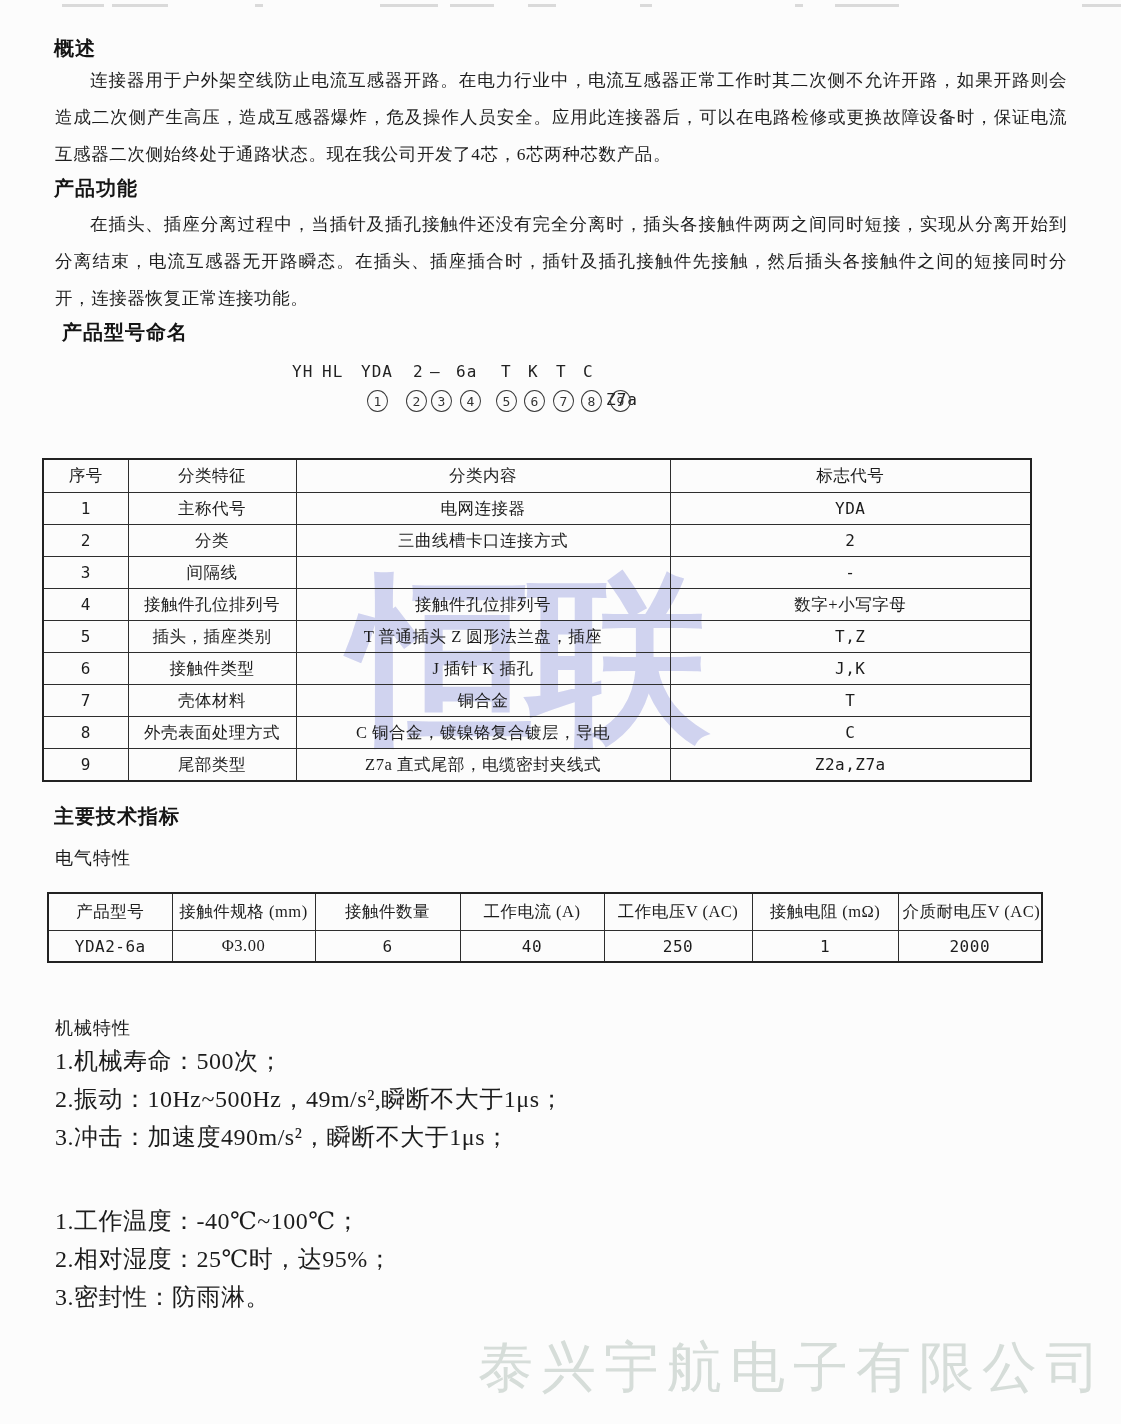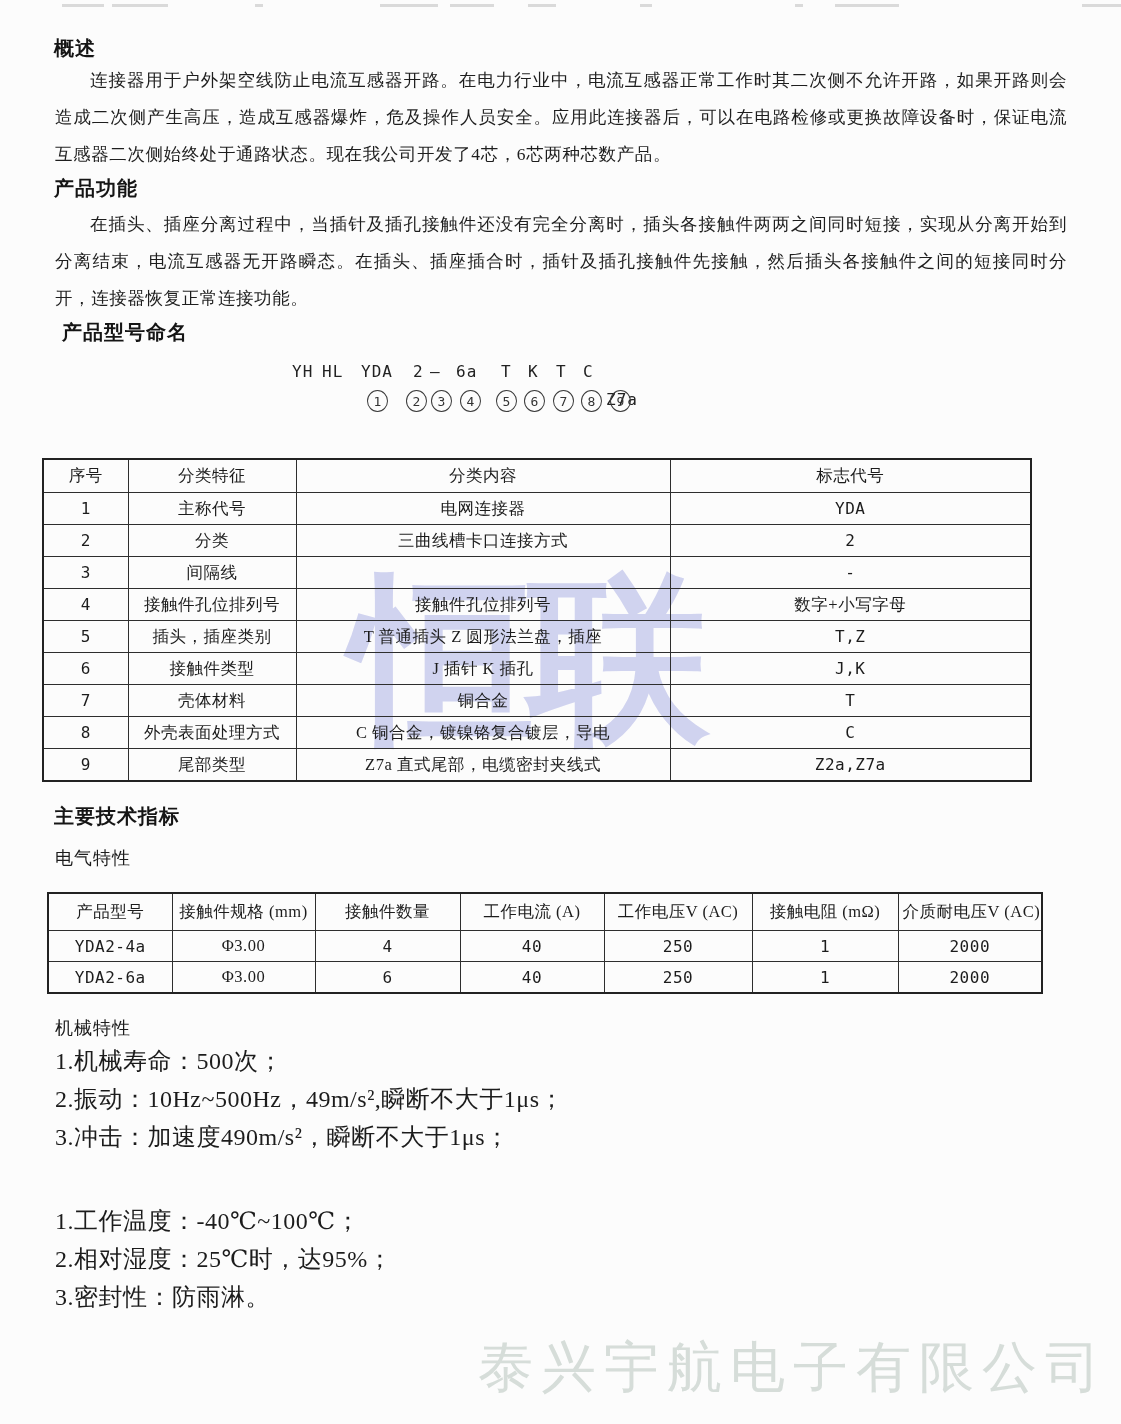--- a/index.html
+++ b/index.html
@@ -223,29 +223,20 @@
         <th>接触件规格 (mm)</th>
         <th>接触件数量</th>
         <th>工作电流 (A)</th>
         <th>工作电压V (AC)</th>
         <th>接触电阻 (mΩ)</th>
         <th>介质耐电压V (AC)</th>
       </tr>
     </thead>
     <tbody>
       <tr>
-        <td class="latin">YDA2-4a</td>
-        <td>Φ3.00</td>
-        <td class="latin">4</td>
-        <td class="latin">40</td>
-        <td class="latin">250</td>
-        <td class="latin">1</td>
-        <td class="latin">2000</td>
-      </tr>
-      <tr>
         <td class="latin">YDA2-6a</td>
         <td>Φ3.00</td>
         <td class="latin">6</td>
         <td class="latin">40</td>
         <td class="latin">250</td>
         <td class="latin">1</td>
         <td class="latin">2000</td>
       </tr>
     </tbody>
   </table>

